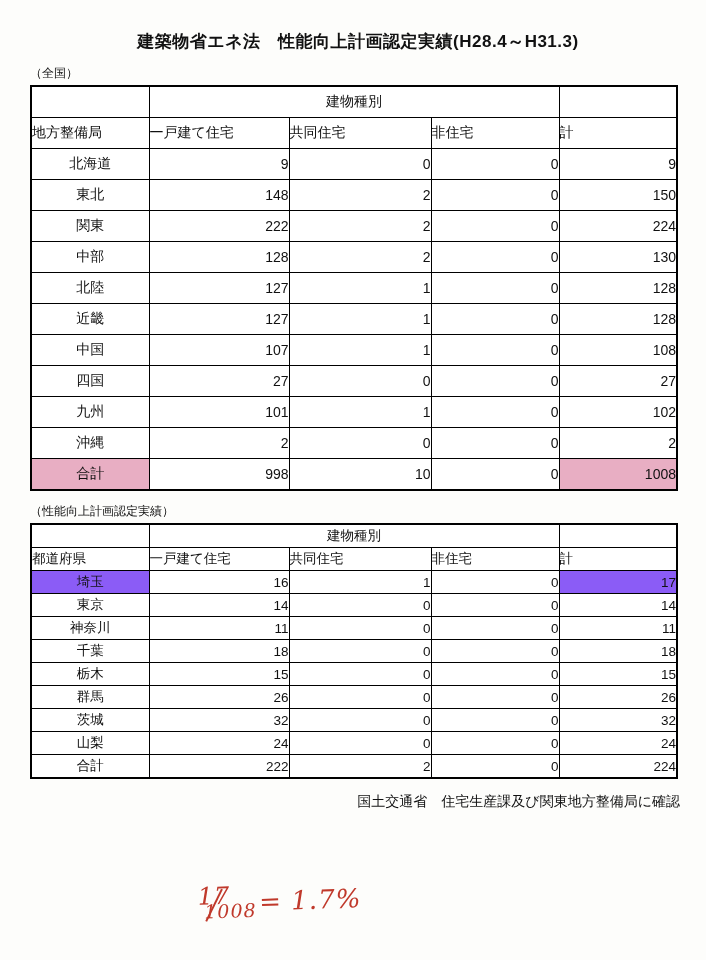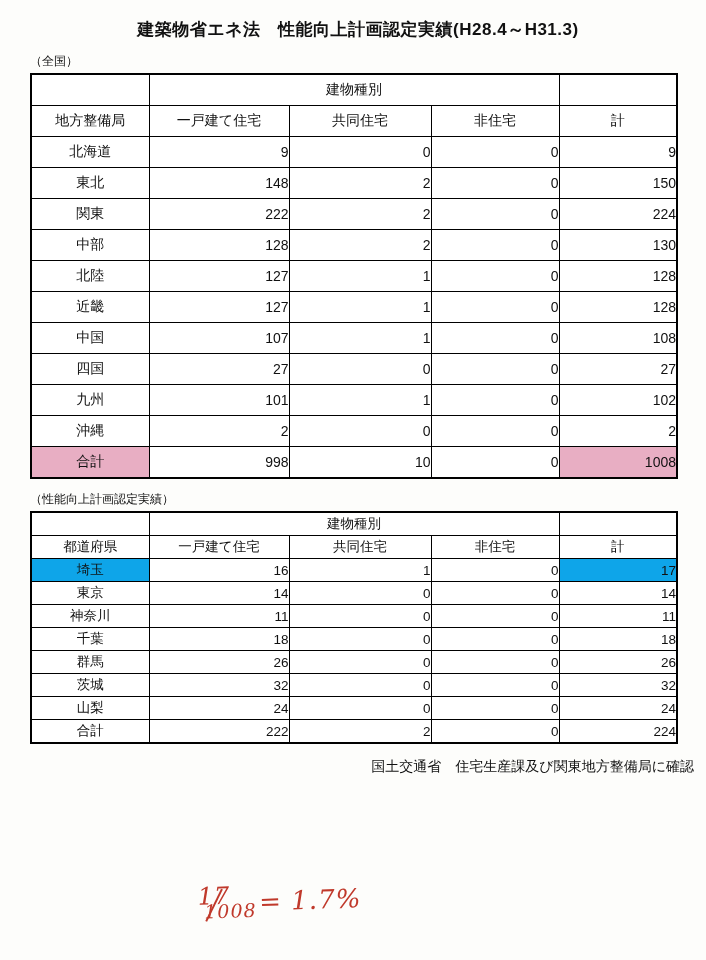--- a/index.html
+++ b/index.html
@@ -19,21 +19,21 @@
     position: relative;
     width: 706px;
     height: 960px;
     box-sizing: border-box;
   }
   .doc-title {
     text-align: center;
     font-size: 17px;
     font-weight: bold;
     letter-spacing: 0.5px;
-    padding-top: 18px;
+    padding-top: 30px;
     padding-left: 10px;
   }
   .section-label {
     font-size: 12px;
     margin: 12px 0 3px 30px;
   }
   .table-wrap {
     margin: 0 auto;
     width: 646px;
     border-radius: 28px;
@@ -60,30 +60,30 @@
     border: 2px solid #000;
   }
   th.grouphead {
     text-align: center;
   }
   .c-region { text-align: center; }
   .c-num {
     text-align: right;
     padding-right: 7px;
   }
-  .c-head { text-align: center; }
+  .c-head { text-align: left; }
   .hi {
-    background: #0ea5e9;
+    background: #8b5cf6;
   }
   .hi-total-row td.c-region { background: #e8aec3; }
   .hi-total-row td.c-total { background: #e8aec3; }
   .footnote {
     text-align: right;
     font-size: 14px;
-    margin: 14px 12px 0 0;
+    margin: 14px 26px 0 0;
   }
   .handwriting {
     position: absolute;
     left: 196px;
     top: 886px;
     font-family: "DejaVu Serif", serif;
     font-size: 26px;
     color: #c0392b;
     font-style: italic;
     letter-spacing: 1px;
@@ -292,20 +292,27 @@
           <td class="c-num">11</td>
         </tr>
         <tr>
           <td class="c-region">千葉</td>
           <td class="c-num">18</td>
           <td class="c-num">0</td>
           <td class="c-num">0</td>
           <td class="c-num">18</td>
         </tr>
         <tr>
+          <td class="c-region">栃木</td>
+          <td class="c-num">15</td>
+          <td class="c-num">0</td>
+          <td class="c-num">0</td>
+          <td class="c-num">15</td>
+        </tr>
+        <tr>
           <td class="c-region">群馬</td>
           <td class="c-num">26</td>
           <td class="c-num">0</td>
           <td class="c-num">0</td>
           <td class="c-num">26</td>
         </tr>
         <tr>
           <td class="c-region">茨城</td>
           <td class="c-num">32</td>
           <td class="c-num">0</td>

